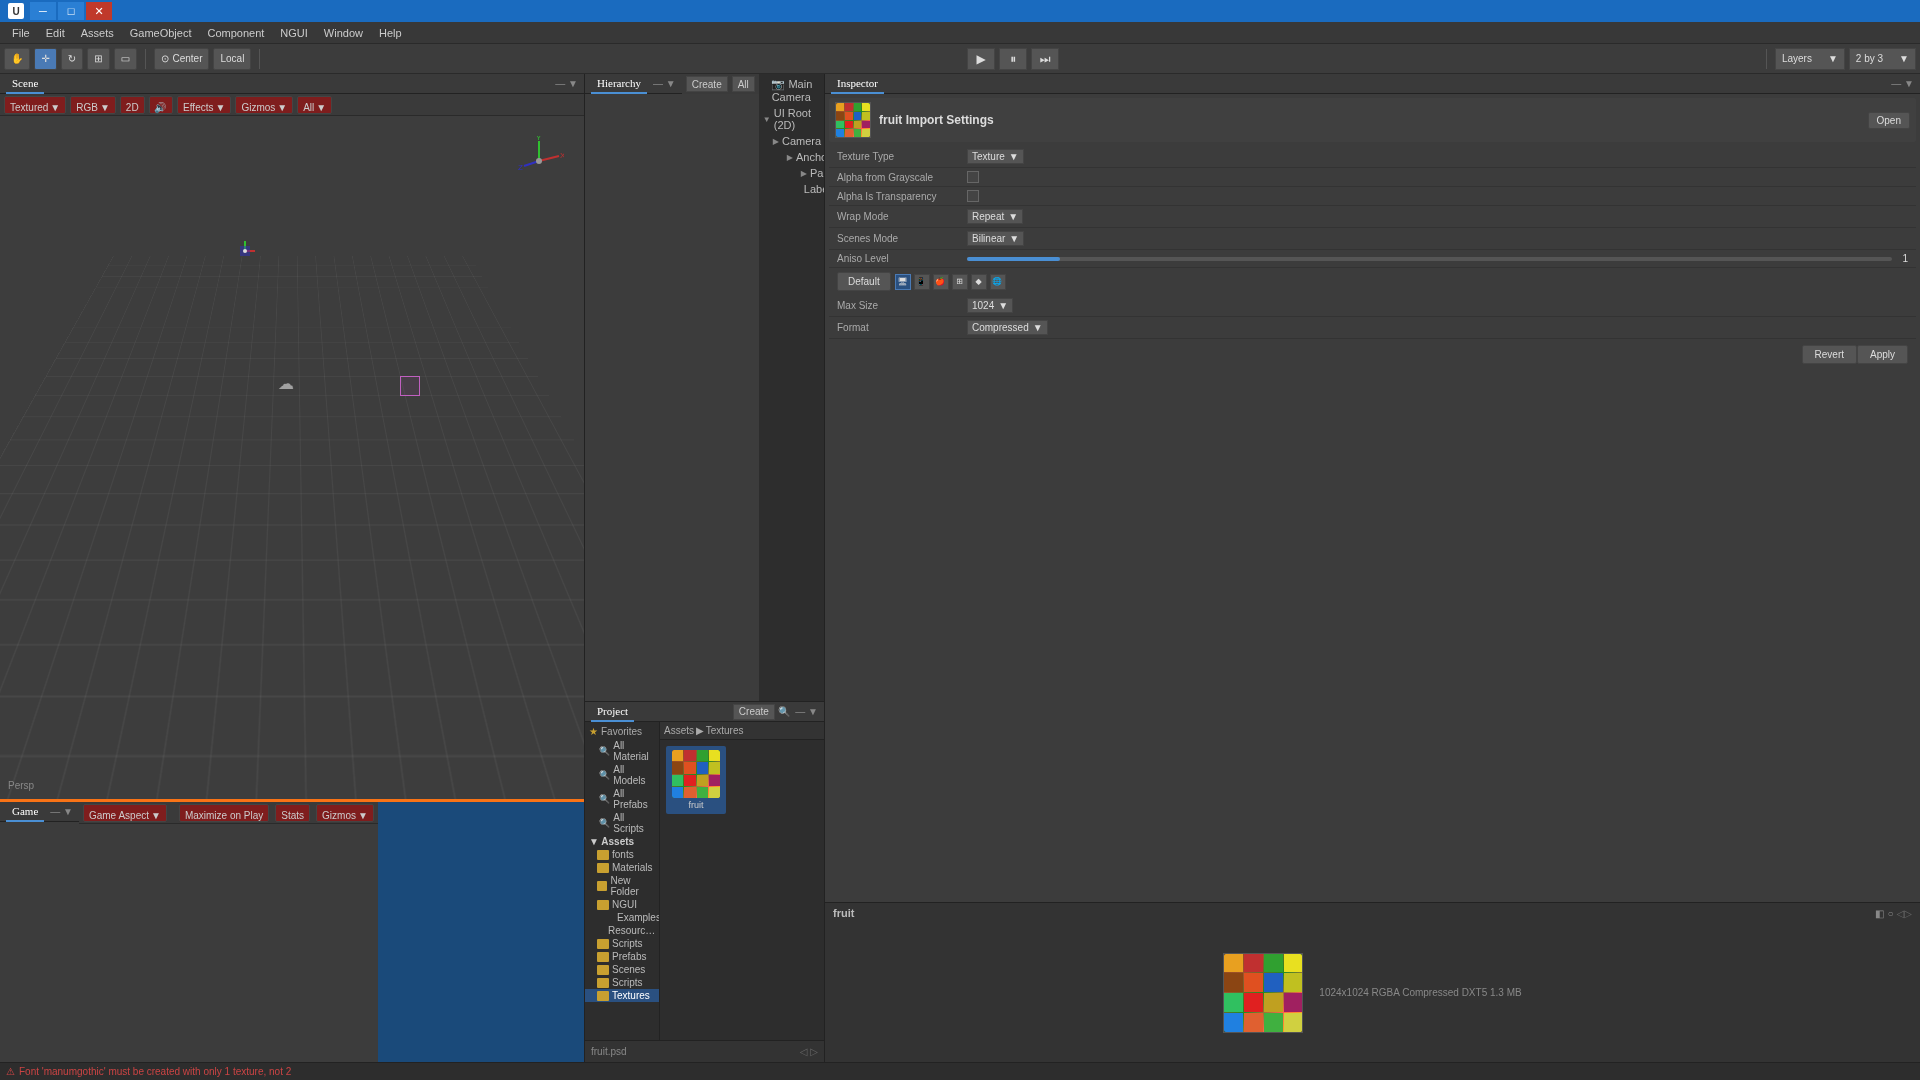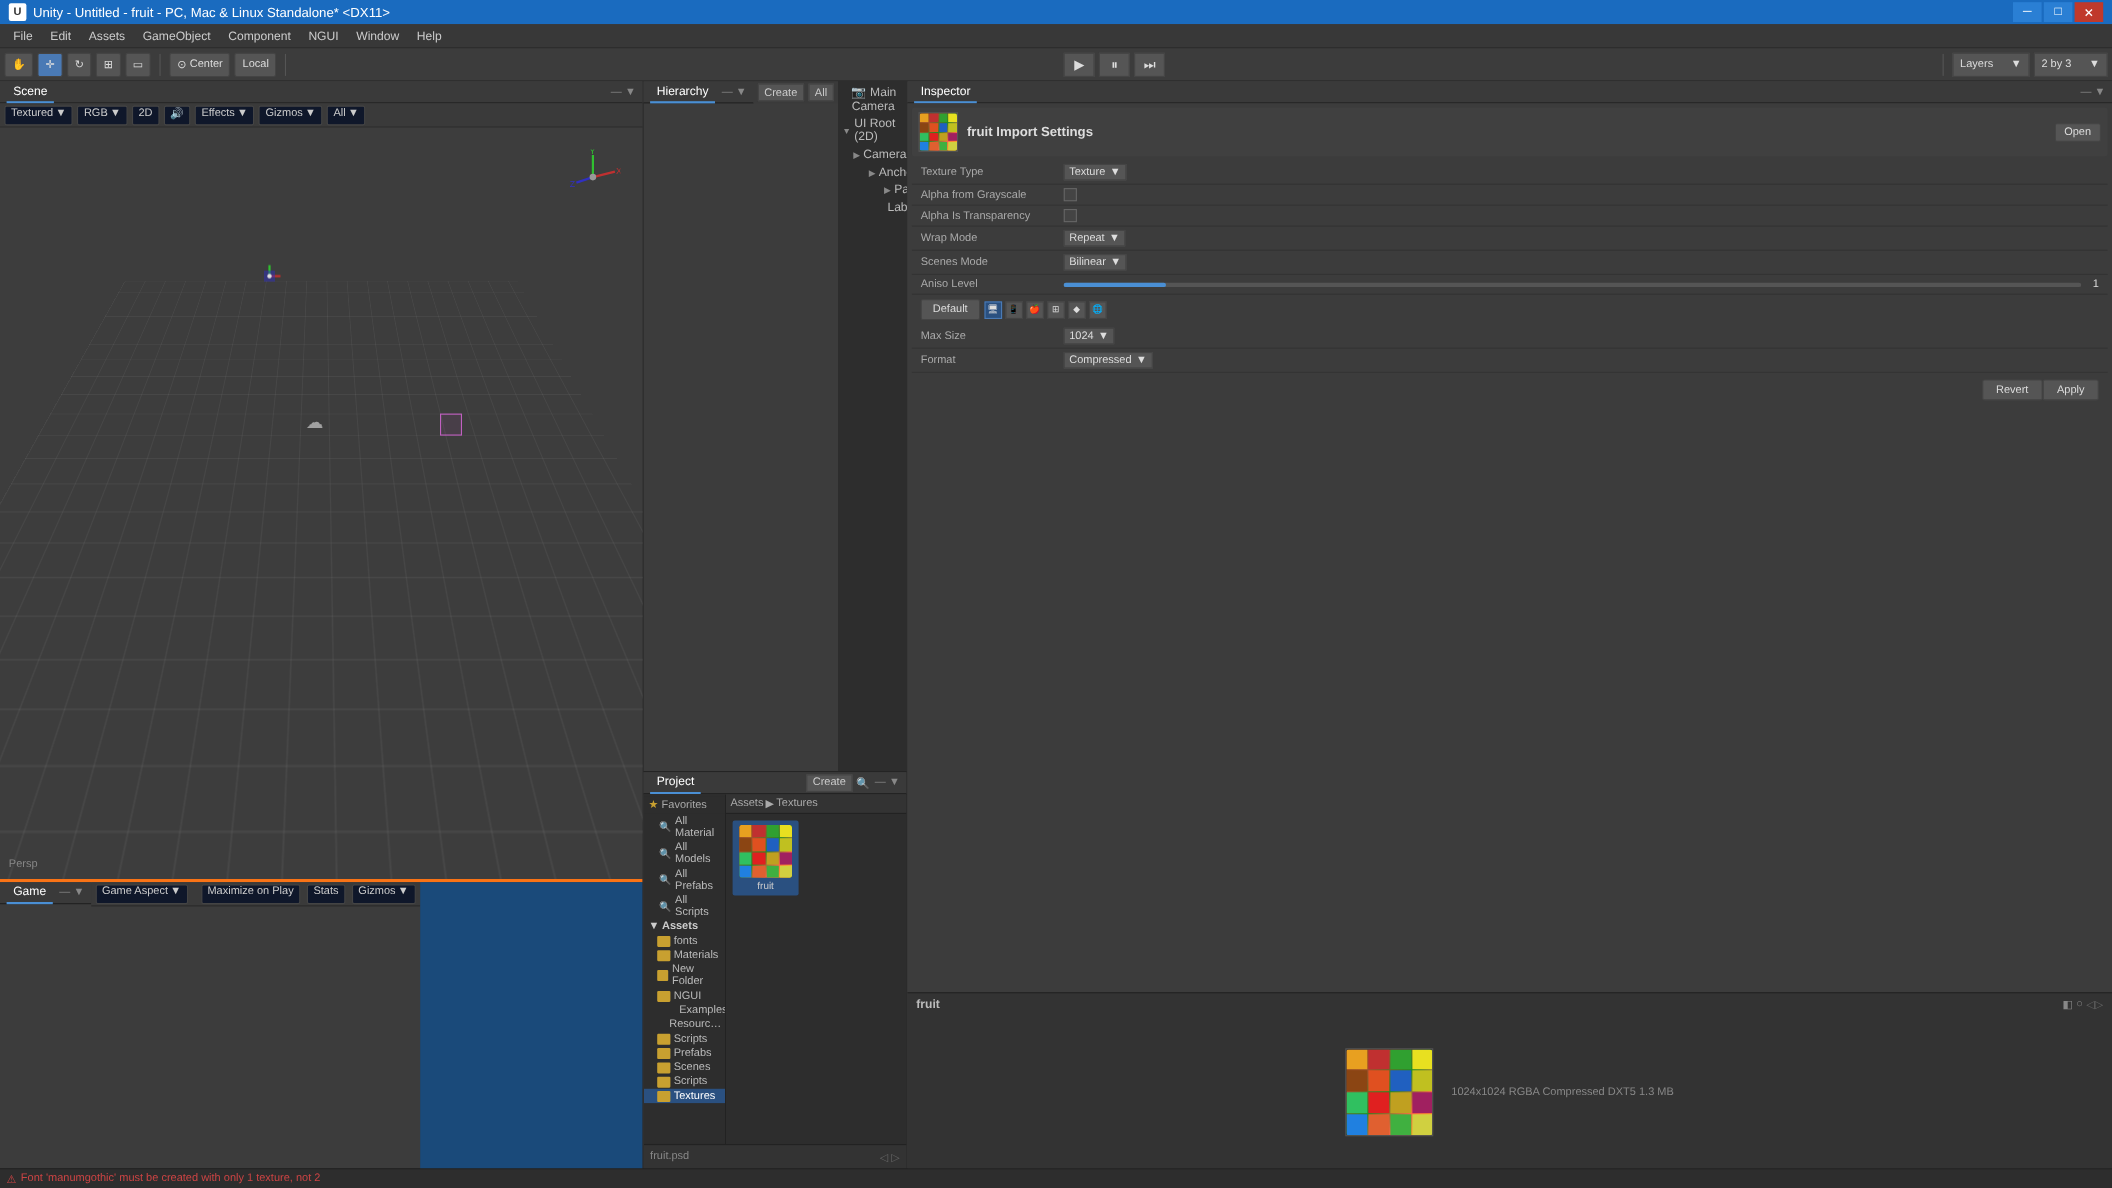--- a/index.html
+++ b/index.html
@@ -158,47 +158,48 @@
       gap: 6px;
     }
     .panel-tab {
       font-size: 11px;
       color: #bbb;
       padding: 0 6px;
       height: 20px;
       display: flex;
       align-items: center;
       cursor: pointer;
+      font-family: Liberation Serif, serif;
     }
     .panel-tab.active { color: #fff; border-bottom: 2px solid #4a8fd4; }
     .panel-minimize {
       margin-left: auto;
       cursor: pointer;
       color: #888;
       font-size: 10px;
     }
     .scene-toolbar {
       background: #3a3a3a;
       height: 22px;
       display: flex;
       align-items: center;
       padding: 0 4px;
       gap: 4px;
       border-bottom: 1px solid #2a2a2a;
     }
     .scene-btn {
-      background: #0f172a;
+      background: #7f1d1d;
       border: 1px solid #444;
       color: #ccc;
       height: 18px;
       padding: 0 5px;
       cursor: pointer;
       font-size: 10px;
       display: flex;
-      align-items: flex-start;
+      align-items: flex-end;
       gap: 2px;
       border-radius: 2px;
     }
     .scene-canvas {
       flex: 1;
       background: #3d3d3d;
       position: relative;
       overflow: hidden;
     }
     .scene-grid {
@@ -653,21 +654,20 @@
       font-size: 10px;
       border-radius: 2px;
       margin-left: 4px;
     }
   </style>
 </head>
 <body>
 
 <div id="title-bar">
   <div class="title-icon">U</div>
-  <span class="title-text">Unity - Untitled - fruit - PC, Mac &amp; Linux Standalone* &lt;DX11&gt;</span>
   <div class="window-controls">
     <button class="win-btn">─</button>
     <button class="win-btn">□</button>
     <button class="win-btn close">✕</button>
   </div>
 </div>
 
 <div id="menu-bar">
   <div class="menu-item">File</div>
   <div class="menu-item">Edit</div>

